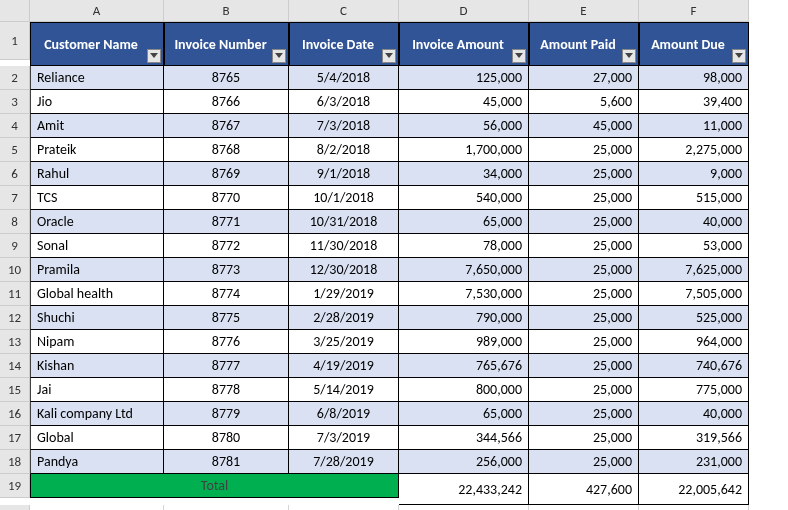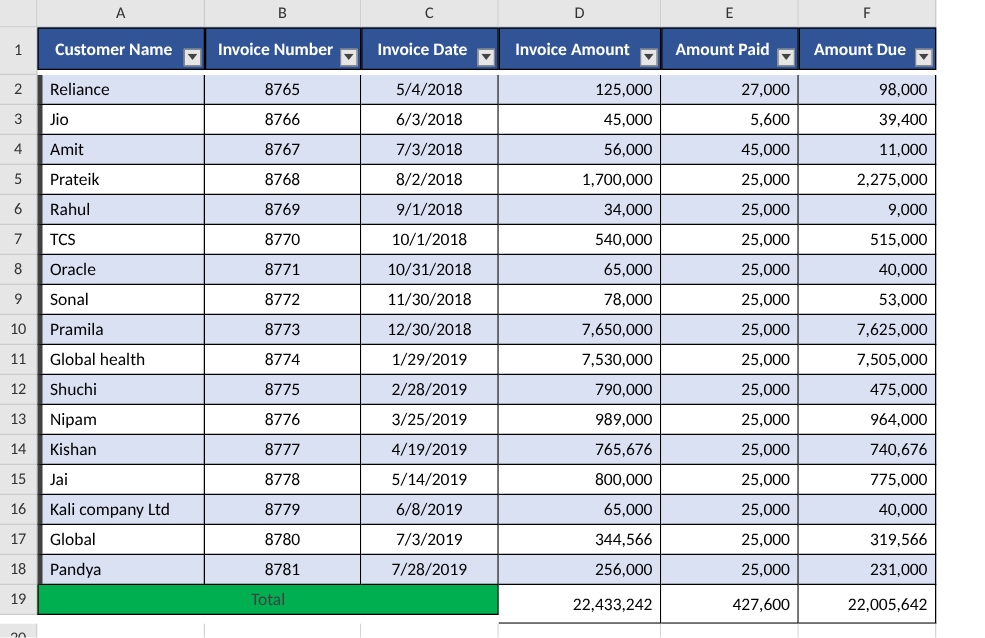--- a/index.html
+++ b/index.html
@@ -37,21 +37,21 @@
 .rowhdr { height: 24px; }
 .rowhdr.hdrrow { height: 38px; }
 .th {
   background: #305496;
   color: #fff;
   font-weight: bold;
   display: flex;
   align-items: center;
   justify-content: center;
   border: 1px solid #000;
-  height: 34px;
+  height: 44px;
   position: relative;
   padding: 2px 16px 2px 4px;
   text-align: left;
   font-size: 14px;
 }
 .th .filter {
   position: absolute;
   right: 2px;
   bottom: 2px;
   width: 14px;
@@ -66,21 +66,21 @@
 .td {
   border: 1px solid #000;
   border-top: none;
   border-left: none;
   height: 24px;
   display: flex;
   align-items: center;
   padding: 0 6px;
   background: #fff;
 }
-.td.first { border-left: 4px solid #404040; }
+.td.first { border-left: 1px solid #404040; }
 .td.alt { background: #d9e1f2; }
 .td.c { justify-content: center; }
 .td.r { justify-content: flex-end; }
 .td.l { justify-content: flex-start; }
 .totalLabel {
   grid-column: 2 / span 3;
   background: #00b050;
   color: #404040;
   font-weight: normal;
   border: 1px solid #000;
@@ -237,21 +237,21 @@
     <div class="td c">1/29/2019</div>
     <div class="td r">7,530,000</div>
     <div class="td r">25,000</div>
     <div class="td r">7,505,000</div>
     <div class="rowhdr">12</div>
     <div class="td l first alt">Shuchi</div>
     <div class="td c alt">8775</div>
     <div class="td c alt">2/28/2019</div>
     <div class="td r alt">790,000</div>
     <div class="td r alt">25,000</div>
-    <div class="td r alt">475,000</div>
+    <div class="td r alt">525,000</div>
     <div class="rowhdr">13</div>
     <div class="td l first">Nipam</div>
     <div class="td c">8776</div>
     <div class="td c">3/25/2019</div>
     <div class="td r">989,000</div>
     <div class="td r">25,000</div>
     <div class="td r">964,000</div>
     <div class="rowhdr">14</div>
     <div class="td l first alt">Kishan</div>
     <div class="td c alt">8777</div>

